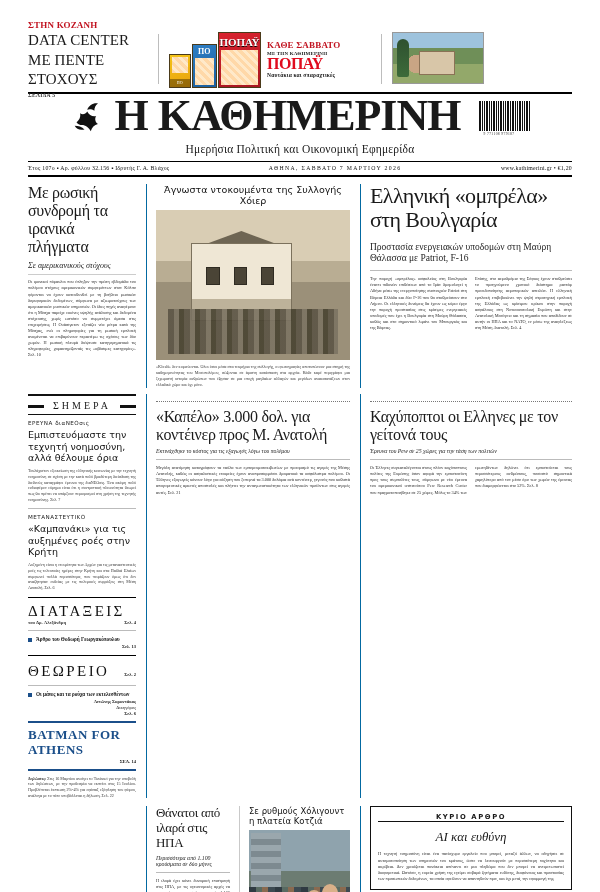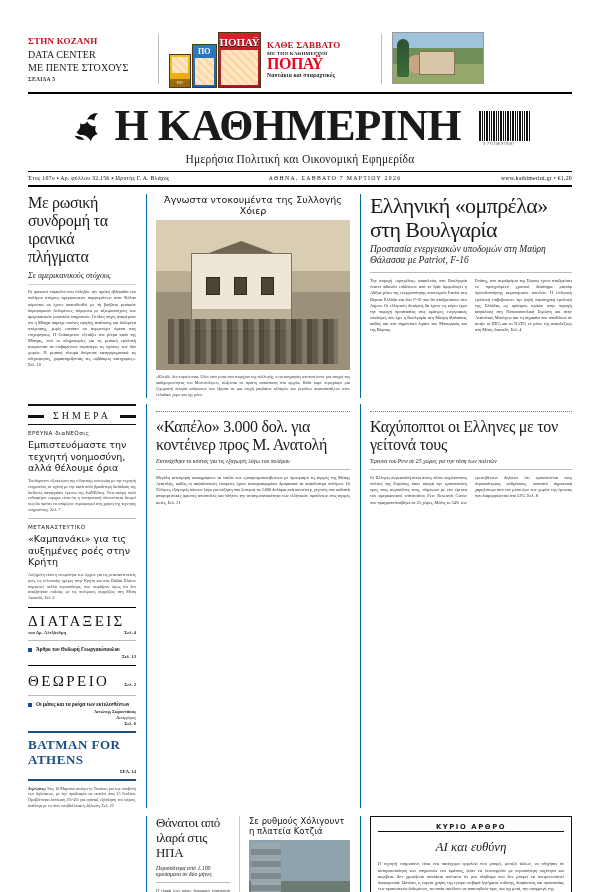--- a/index.html
+++ b/index.html
@@ -19,21 +19,21 @@
     height: 62px; margin-top: 32px;
     border-bottom: 2px solid #000;
     padding-bottom: 6px;
   }
   .promo-cell { display: flex; flex-direction: column; justify-content: center; }
   .promo-sep { width: 1px; background: #bdbdbd; margin: 2px 10px; }
   .promo-kicker {
     color: #c1121f; font-weight: bold; font-size: 9px;
     letter-spacing: .2px; line-height: 1.25;
   }
-  .promo-line { font-size: 10px; line-height: 1.3; letter-spacing: .1px; }
+  .promo-line { font-size: 15px; line-height: 1.3; letter-spacing: .1px; }
   .promo-page { font-size: 5.6px; font-weight: bold; letter-spacing: .3px; margin-top: 2px; color:#333; }
   .promo-cell.left { width: 120px; }
   .promo-cell.mid-text { width: 104px; }
   .promo-cell.right { width: 140px; }
 
   
   .comics { display: flex; align-items: flex-end; gap: 1px; width: 92px; height: 56px; }
   .comic {
     position: relative; border: 1px solid #4a3a1a; overflow: hidden;
     display: flex; flex-direction: column; justify-content: flex-start;
@@ -68,21 +68,21 @@
   .villa:before {
     content:""; position:absolute; left:26px; top:18px; width:34px; height:22px;
     background:#d8c6a8; border:1px solid #8a7256;
   }
   .villa:after {
     content:""; position:absolute; left:4px; top:6px; width:12px; height:38px;
     background: linear-gradient(to bottom,#2f5130,#3d6b3a); border-radius:6px 6px 2px 2px;
   }
 
   
-  .masthead { position: relative; text-align: center; margin-top: 10px; }
+  .masthead { position: relative; text-align: center; }
   .mast-row { display: flex; align-items: center; justify-content: center; gap: 8px; }
   .pegasus { width: 36px; height: 34px; flex: none; }
   .mast-title {
     font-family: "Liberation Serif", serif;
     font-size: 44px; font-weight: bold; letter-spacing: -1px; line-height: 1;
     white-space: nowrap;
   }
   .barcode { display: flex; align-items: flex-end; gap: 1px; height: 34px; margin-left: 10px; }
   .barcode i { display: block; background: #111; width: 1px; height: 30px; }
   .barcode i.w { width: 2px; }
@@ -151,21 +151,21 @@
     opacity:.88;
   }
   .cap {
     font-size: 4.1px; line-height: 1.45; text-align: justify; margin-top: 4px; color:#333;
   }
 
   .hl-xl {
     font-size: 22px; line-height: 1.08; letter-spacing: -.6px;
   }
   .hl-sub-it {
-    font-size: 9.5px; font-style: italic; line-height: 1.25; margin-top: 2px; color: #1f1f1f;
+    font-size: 9.5px; line-height: 1.25; margin-top: 10px; color: #1f1f1f;
   }
   .two-col-body { column-count: 2; column-gap: 8px; }
 
   
   .dots { border-top: 1px dotted #777; margin: 7px 0 6px; }
   .rule { border-top: 1px solid #000; margin: 6px 0 5px; }
   .rule-thin { border-top: 1px solid #bbb; margin: 5px 0; }
 
   .hl-md { font-size: 16px; line-height: 1.14; letter-spacing: -.3px; }
   .sub-it-sm { font-size: 5.8px; font-style: italic; margin-top: 4px; color:#222; }

